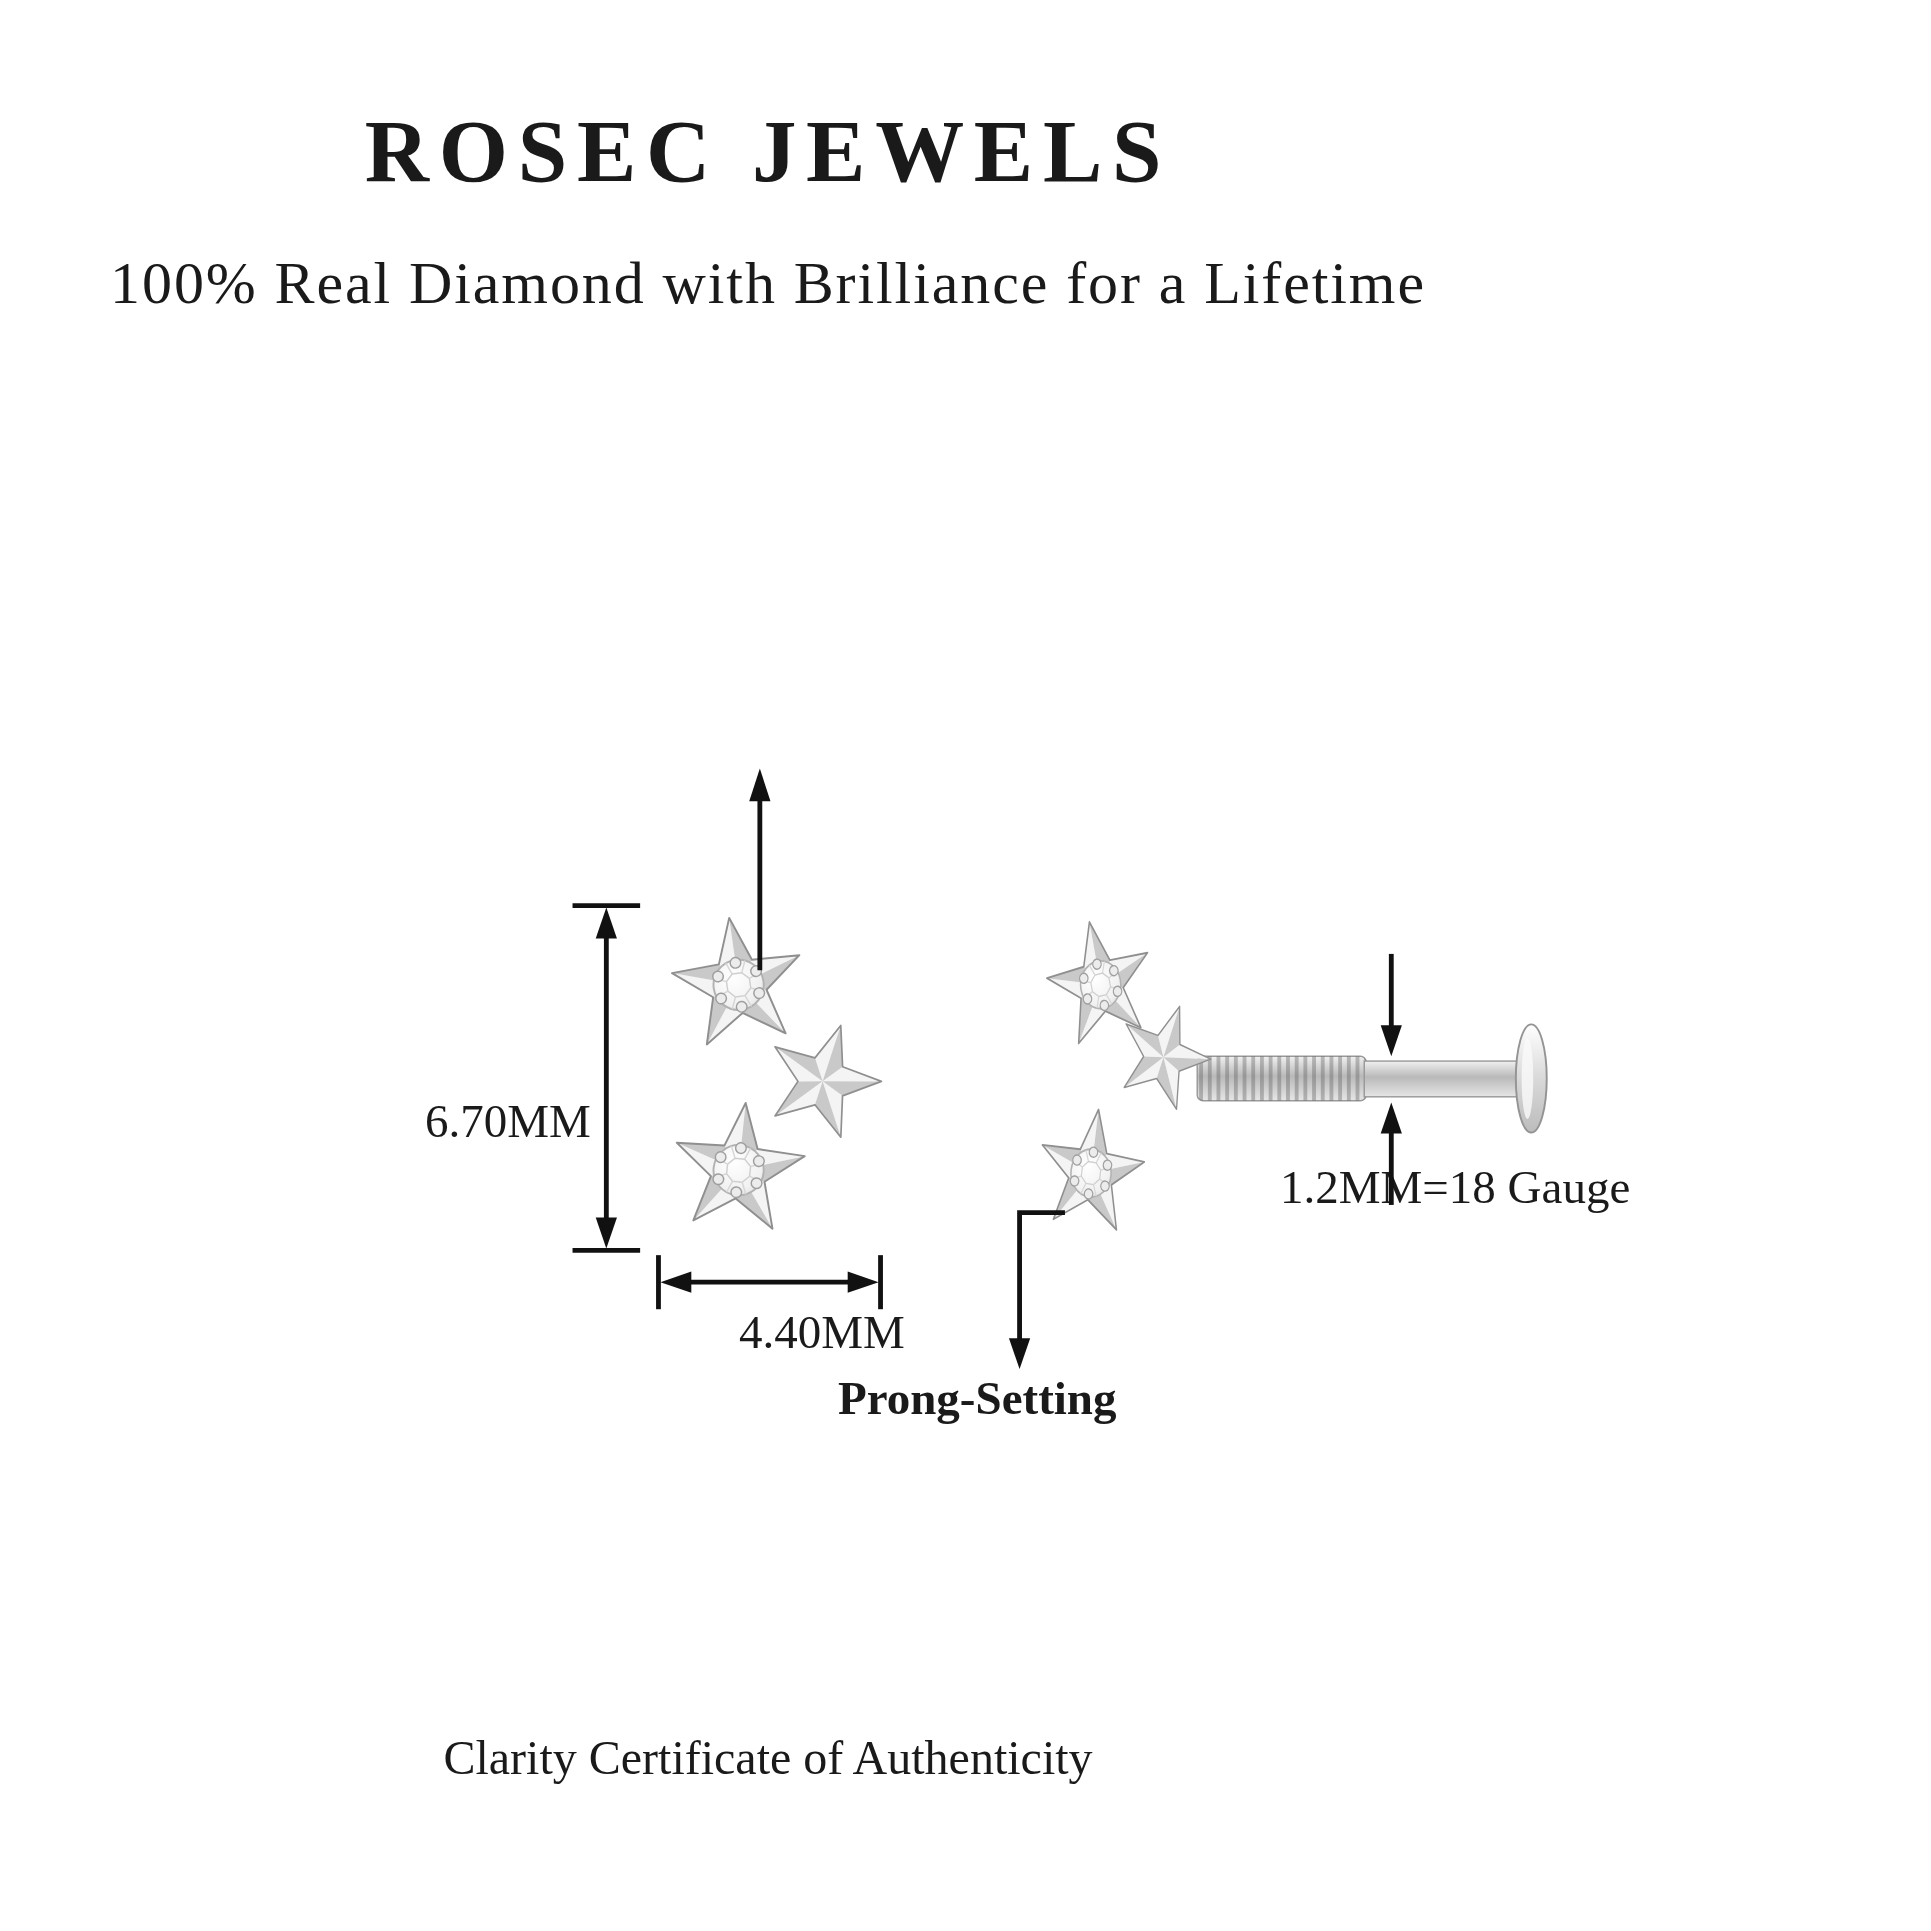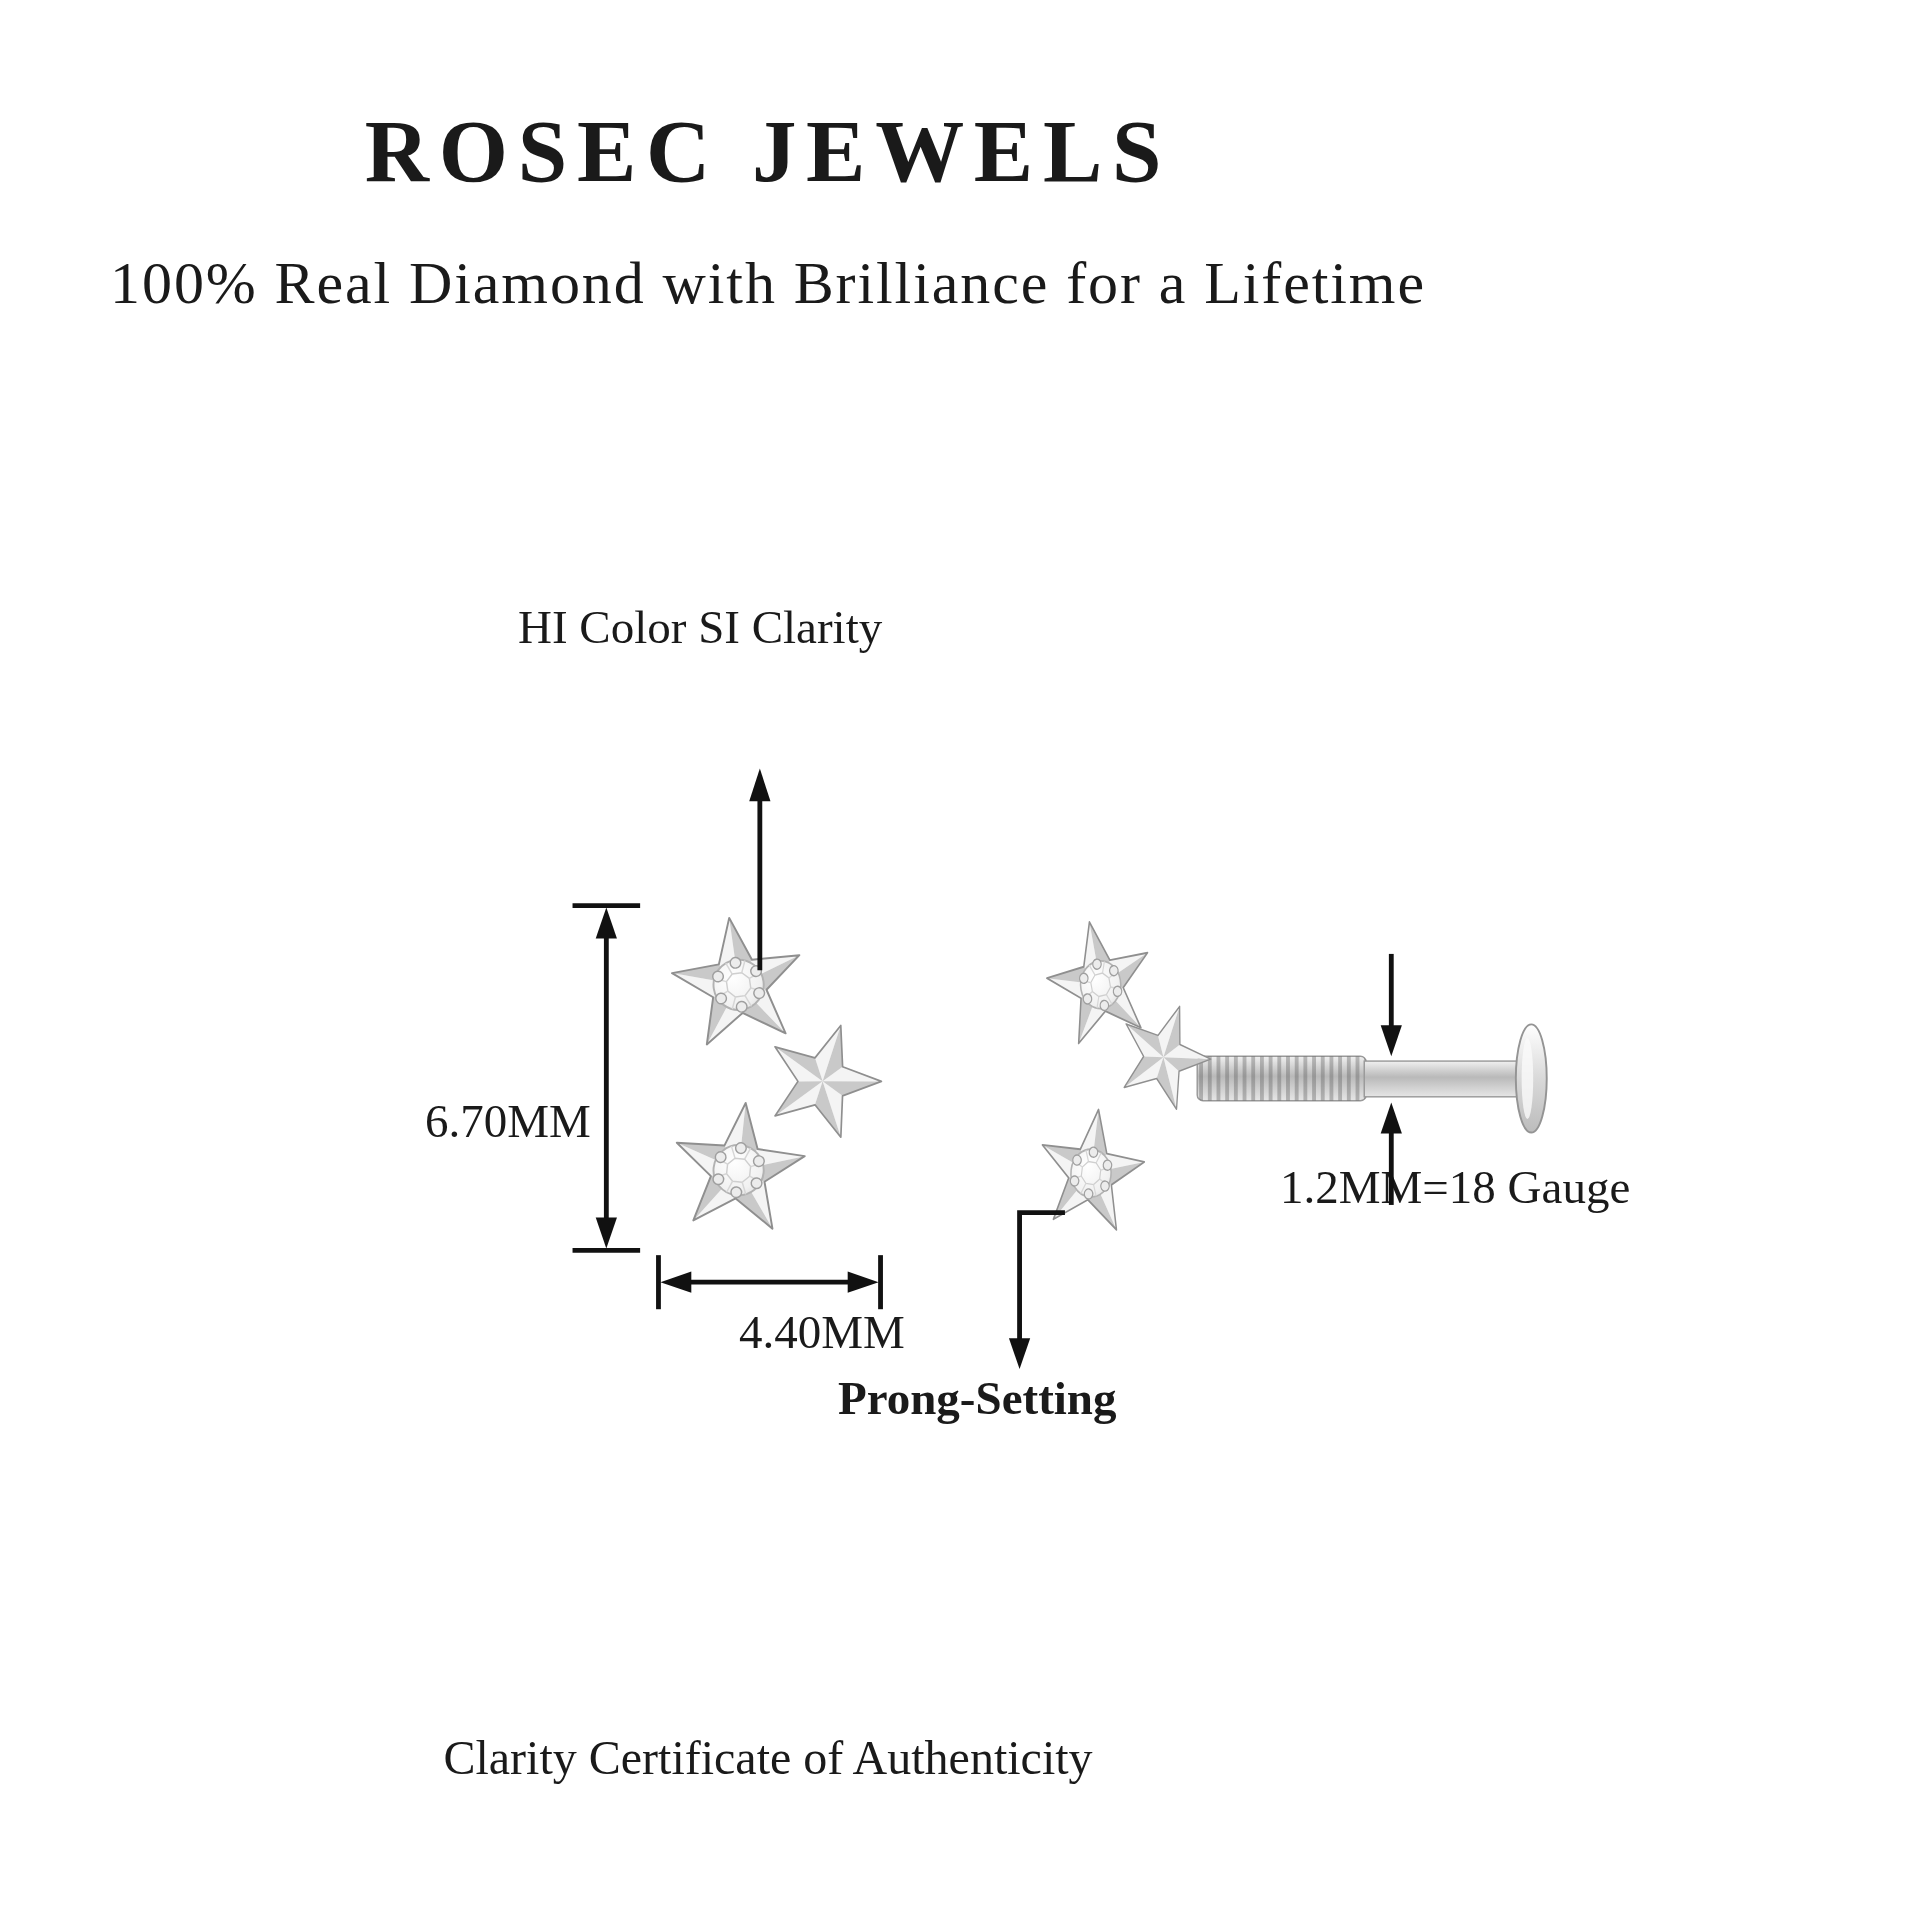--- a/index.html
+++ b/index.html
@@ -21,21 +21,20 @@
   .footer{top:1730px;font-size:48px;}
   svg.diagram{position:absolute;left:0;top:0;}
 </style>
 </head>
 <body>
 
 <div class="abs center brand">ROSEC JEWELS</div>
 <div class="abs center tagline">100% Real Diamond with Brilliance for a Lifetime</div>
 
 <div class="abs spec">
-  <div>HI Color SI Clarity</div>
 </div>
 
 <div class="abs dim-label h-label">6.70MM</div>
 <div class="abs dim-label w-label">4.40MM</div>
 <div class="abs dim-label gauge-label">1.2MM=18 Gauge</div>
 <div class="abs dim-label prong-label">Prong-Setting</div>
 
 <div class="abs center footer">Clarity Certificate of Authenticity</div>
 
 <svg class="diagram" width="1931" height="1931" viewBox="0 0 2000 2000">

